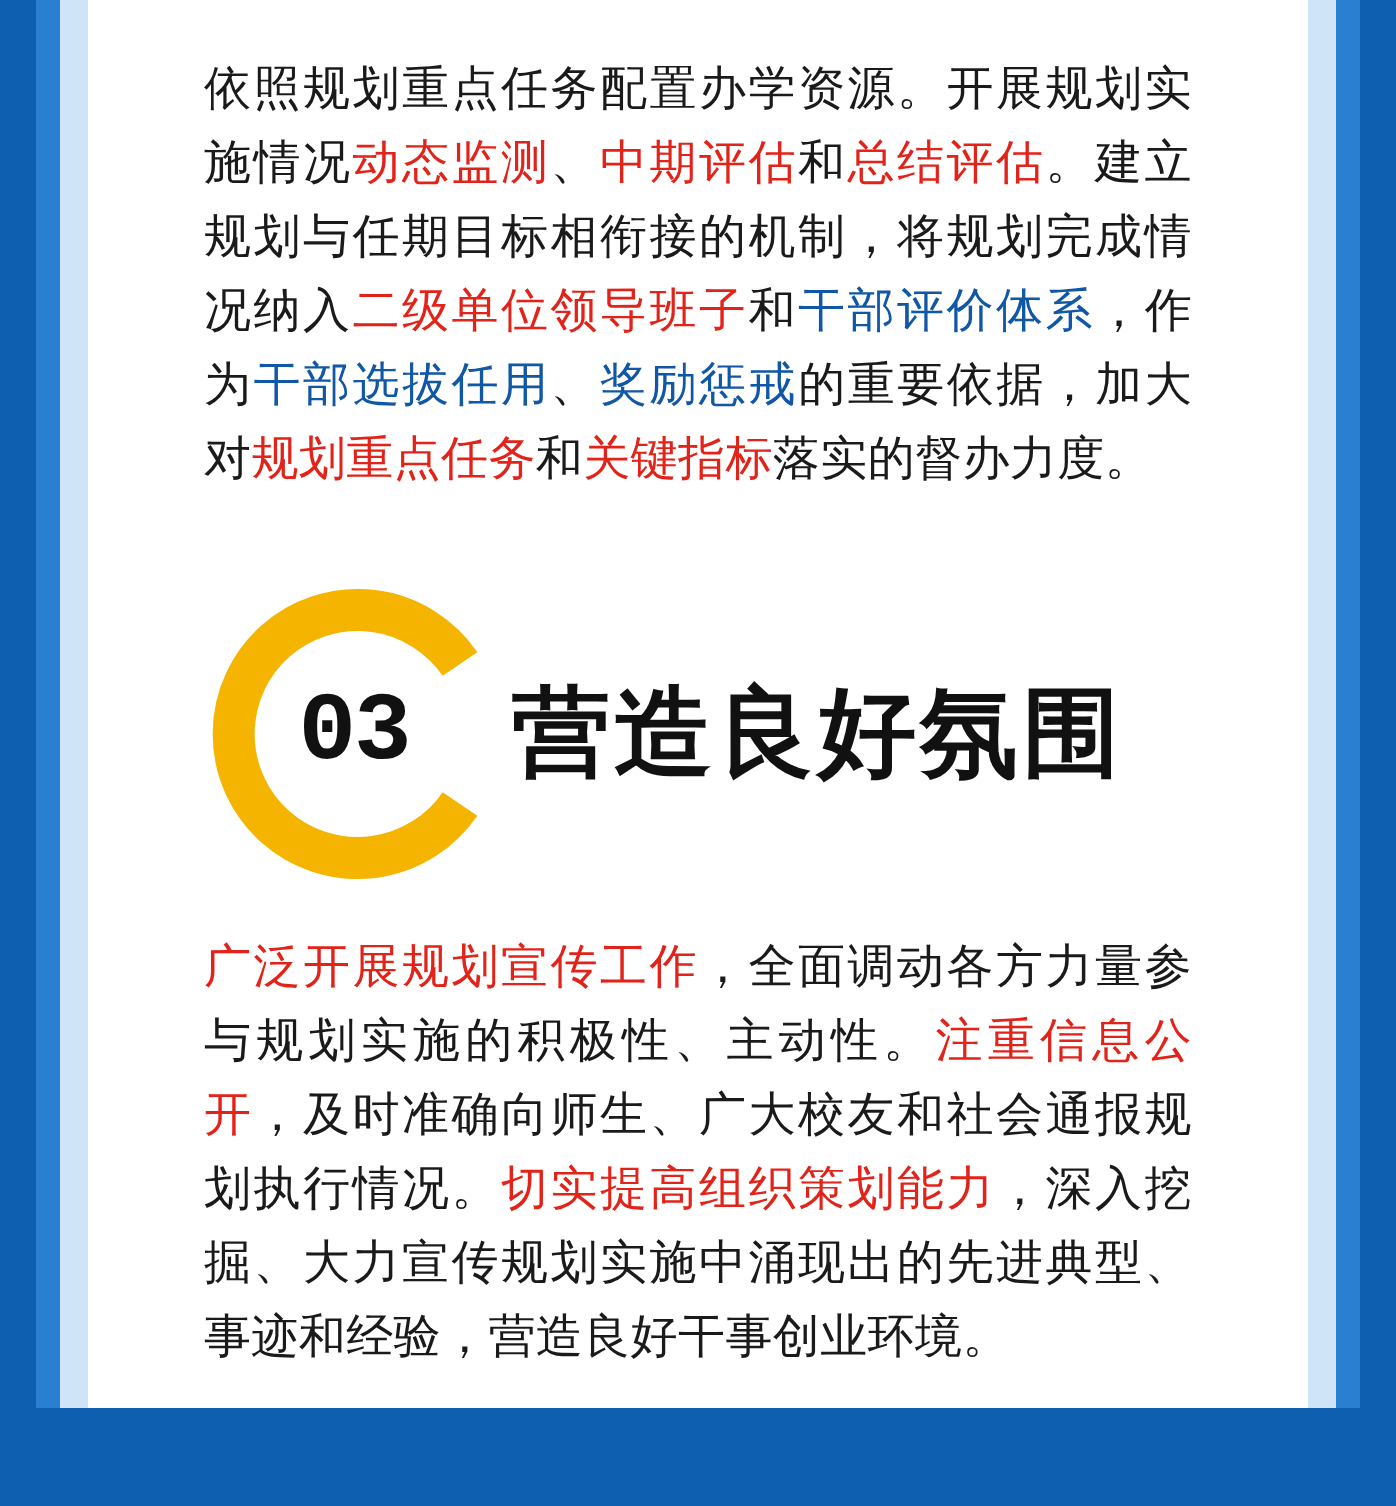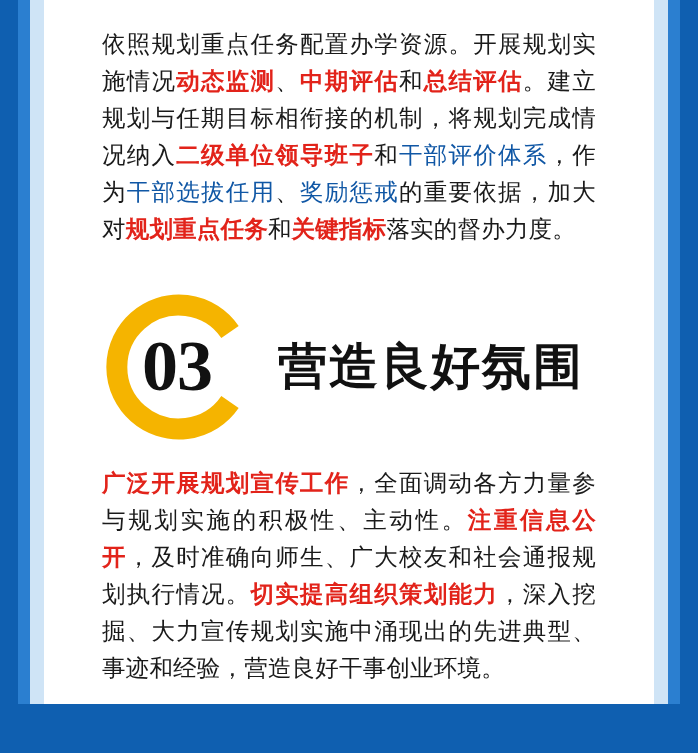--- a/index.html
+++ b/index.html
@@ -51,21 +51,21 @@
     line-height: 37px;
     color: #1a1a1a;
     text-align: justify;
     text-justify: inter-ideograph;
     font-weight: bold;
     letter-spacing: 0.2px;
   }
   .para .norm { font-weight: normal; }
   .para .red {
     color: #e2231a;
-    font-weight: bold;
+    font-weight: normal;
   }
   .para .blue {
     color: #1057a5;
     font-weight: normal;
   }
   .p-top {
     padding-top: 2px;
   }
 
   
@@ -91,32 +91,32 @@
   }
   .num-badge .num {
     position: absolute;
     left: 0;
     top: 0;
     width: 150px;
     height: 150px;
     display: flex;
     align-items: center;
     justify-content: center;
-    font-size: 72px;
+    font-size: 48px;
     font-weight: bold;
     color: #111111;
     letter-spacing: -1px;
-    font-family: Liberation Serif, serif;
+    font-family: Liberation Mono, monospace;
   }
   .section-title {
     font-size: 49px;
     font-weight: bold;
     color: #111111;
     letter-spacing: 2px;
-    margin-left: 26px;
+    margin-left: 4px;
     white-space: nowrap;
   }
   .p-bottom {
     margin-top: 23px;
   }
 </style>
 </head>
 <body>
 
 <div class="poster">

